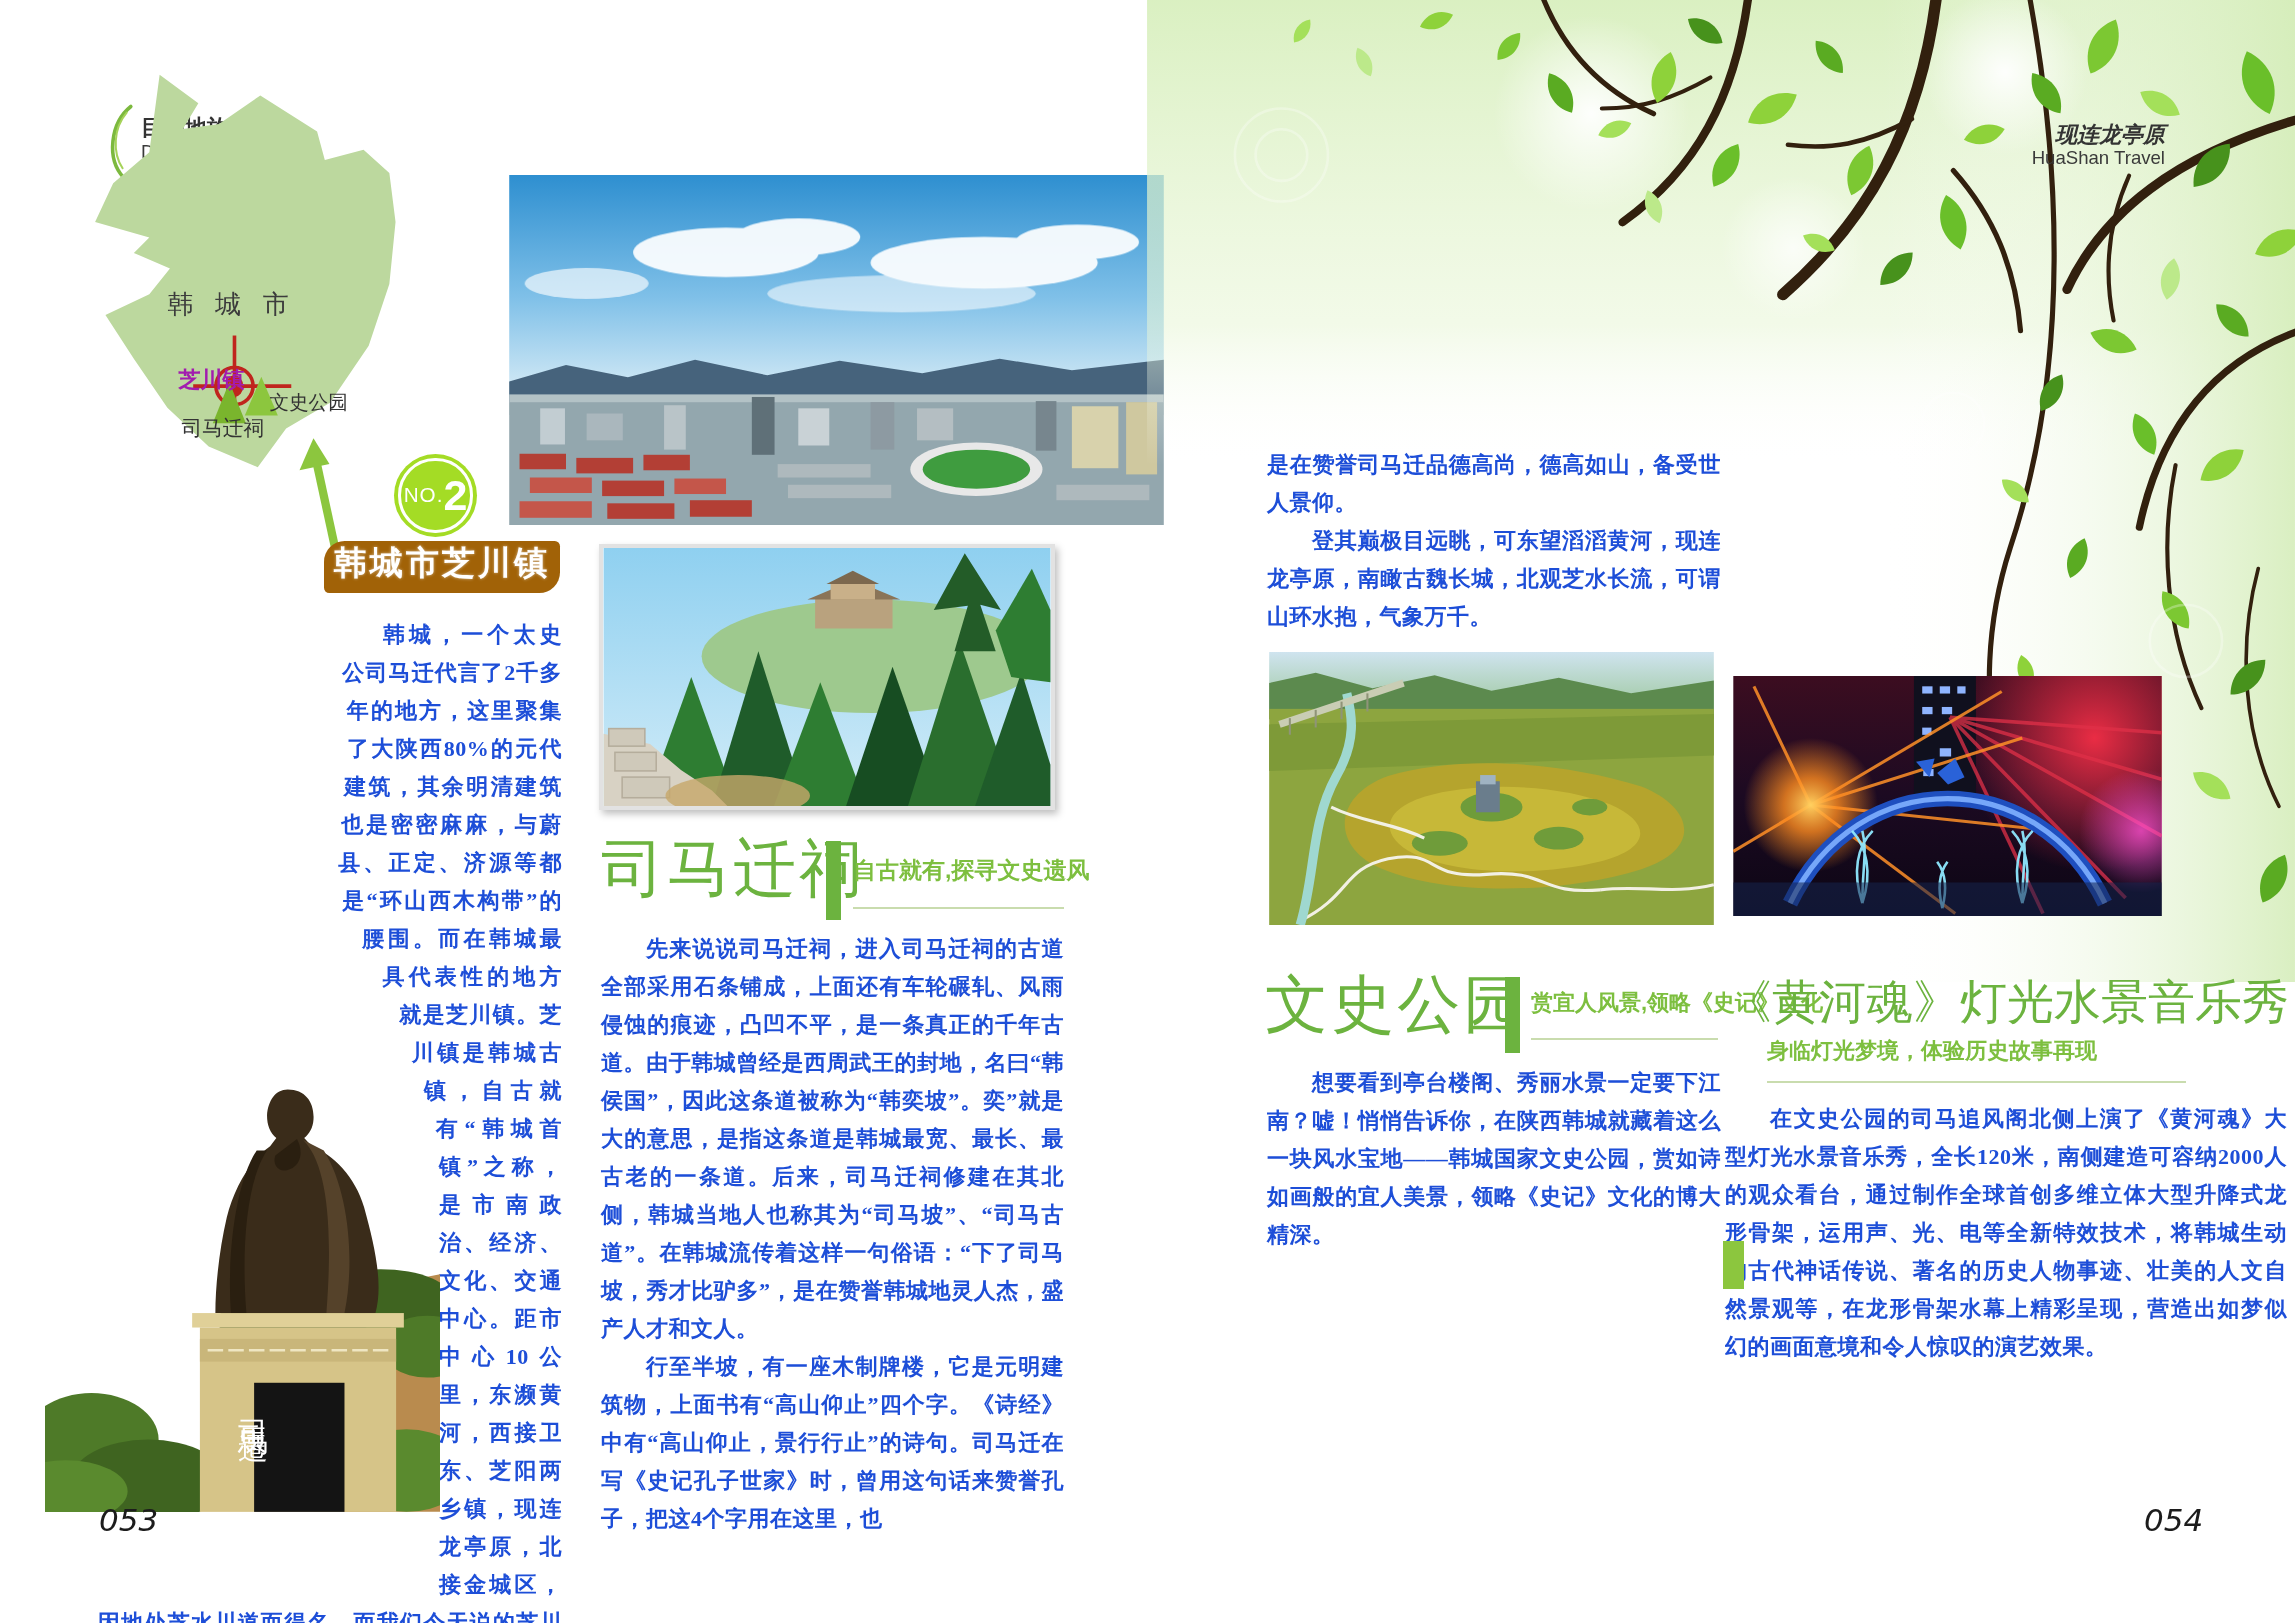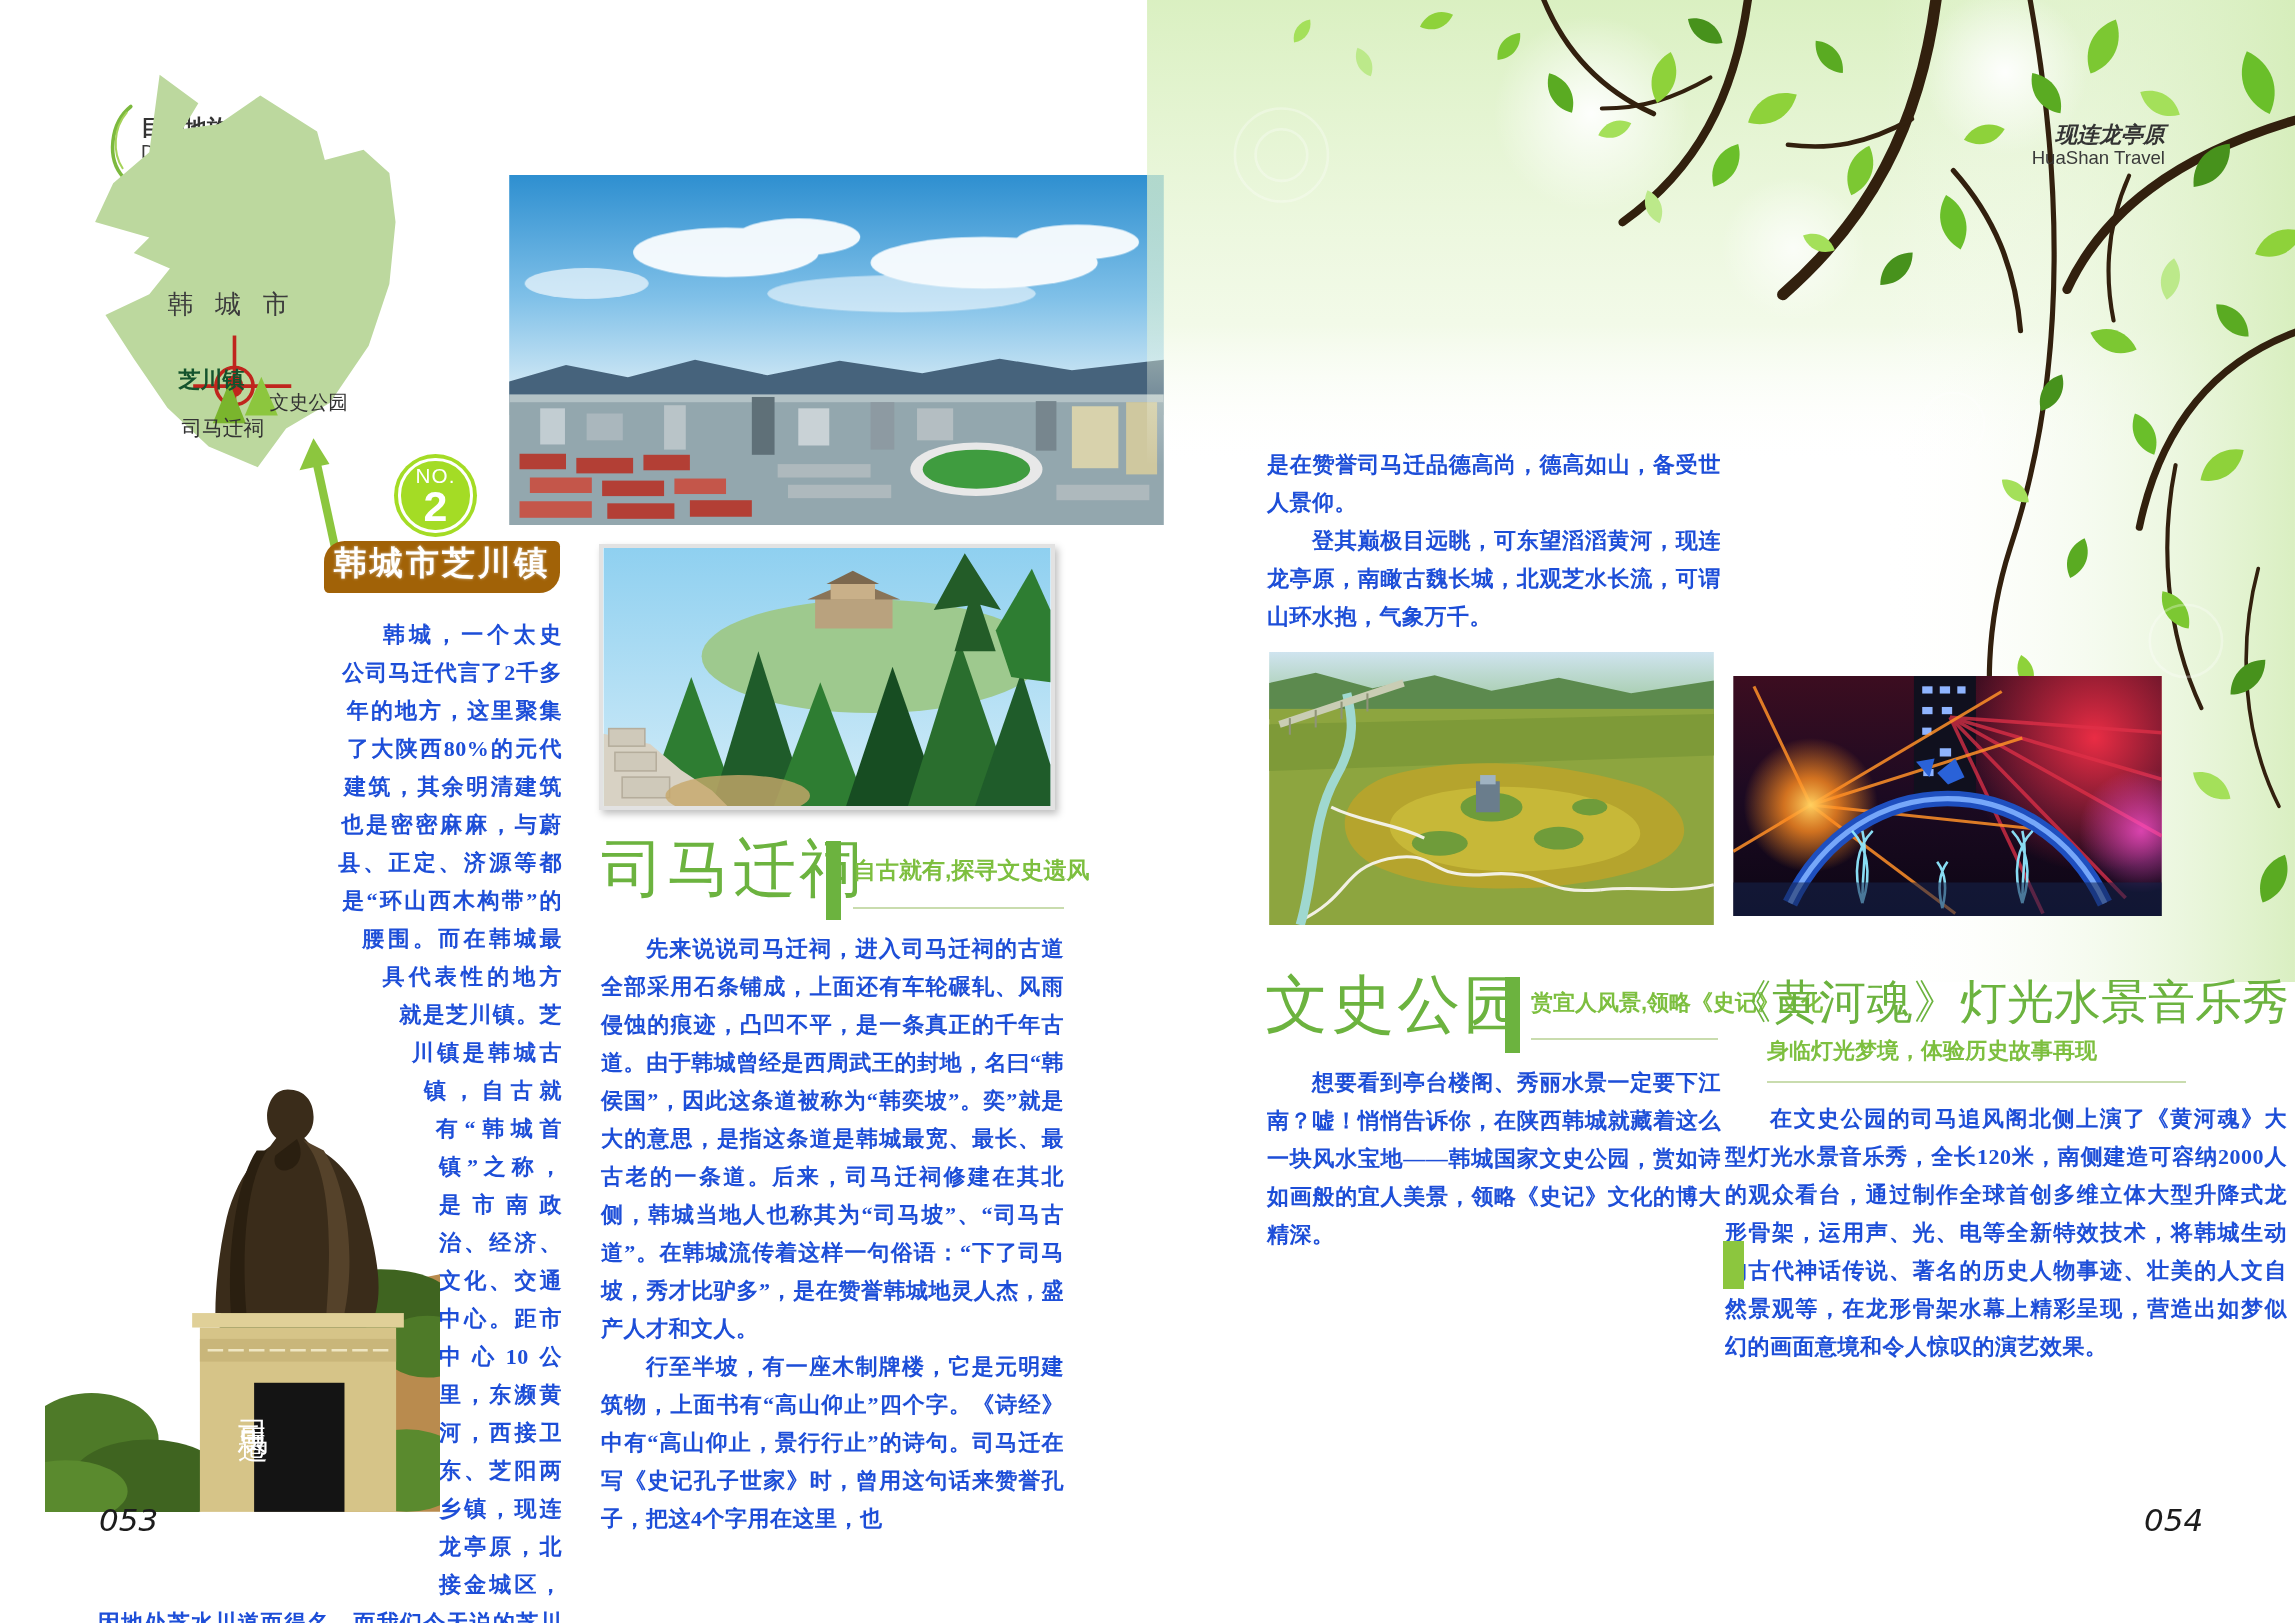--- a/index.html
+++ b/index.html
@@ -14,21 +14,21 @@
   .bodycol{font-size:22px;line-height:38px;text-align:justify;color:#1d4ed8;letter-spacing:0.5px;font-weight:bold;}
   .bodycol p{margin:0;text-indent:2.05em;}
   .bodycol p.noindent{text-indent:0;}
   
   .sec-title{font-family:"Liberation Sans",sans-serif;color:#6cb33f;font-weight:400;}
   .sec-sub{font-family:"Liberation Sans",sans-serif;color:#7dbf3f;font-weight:bold;font-size:23px;white-space:nowrap;}
   .sec-bar{background:#6cb33f;}
   .sec-line{background:#c9dcae;height:2.1px;}
   
   .badge{background:#a4dc25;border-radius:50%;display:flex;align-items:center;justify-content:center;}
-  .badge-inner{border:3.1px solid #fff;border-radius:50%;width:82%;height:82%;display:flex;flex-direction:column;
+  .badge-inner{border:3.1px solid #fff;border-radius:50%;width:82%;height:82%;display:flex;flex-direction:row;
                align-items:center;justify-content:center;color:#fff;font-family:"Liberation Sans",sans-serif;}
   .badge-no{font-size:20.7px;letter-spacing:1px;line-height:1;}
   .badge-num{font-size:43px;font-weight:bold;line-height:.9;}
   .banner{background:#a16207;border-radius:20.7px 5.2px 20.7px 5.2px;display:flex;align-items:flex-start;justify-content:center;}
   .banner span{color:#fff;font-family:"Liberation Sans",sans-serif;font-weight:bold;font-size:33px;letter-spacing:3.1px;
                text-shadow:0 0 3.1px rgba(255,255,255,.6);}
   
   .maplabel{font-family:"Liberation Sans",sans-serif;color:#333;}
   
   .photo{overflow:hidden;}
@@ -60,21 +60,21 @@
       <line x1="400" y1="520" x2="400" y2="680"></line>
       <line x1="320" y1="618" x2="510" y2="618"></line>
       <circle cx="400" cy="618" r="36"></circle>
       <ellipse cx="400" cy="618" rx="17" ry="21" fill="#c0251d" stroke="none"></ellipse>
     </g>
 
     <path fill="#7ab52d" d="M358,690 L390,610 L422,690 Z"></path>
     <path fill="#8cc63e" d="M420,675 L452,600 L484,675 Z"></path>
   </svg>
   <div class="abs maplabel" style="left:139px;top:220px;font-size:26px;letter-spacing:7.2px;color:#3c3c3c;">韩 城 市</div>
-  <div class="abs maplabel" style="left:150px;top:298px;font-size:22px;font-weight:bold;color:#14532d;">芝川镇</div>
+  <div class="abs maplabel" style="left:150px;top:298px;font-size:22px;font-weight:bold;color:#a21caf;">芝川镇</div>
   <div class="abs maplabel" style="left:241px;top:322px;font-size:19.6px;">文史公园</div>
   <div class="abs maplabel" style="left:153px;top:347px;font-size:20.7px;">司马迁祠</div>
 </div>
 
 <svg class="abs" style="left:289px;top:434px;" width="83" height="124" viewBox="0 0 160 240">
   <line x1="92" y1="235" x2="52" y2="50" stroke="#8cc63e" stroke-width="16"></line>
   <path d="M47,8 L20,70 L78,58 Z" fill="#8cc63e"></path>
 </svg>
 
 <div class="abs badge" style="left:394px;top:454px;width:83px;height:83px;">

